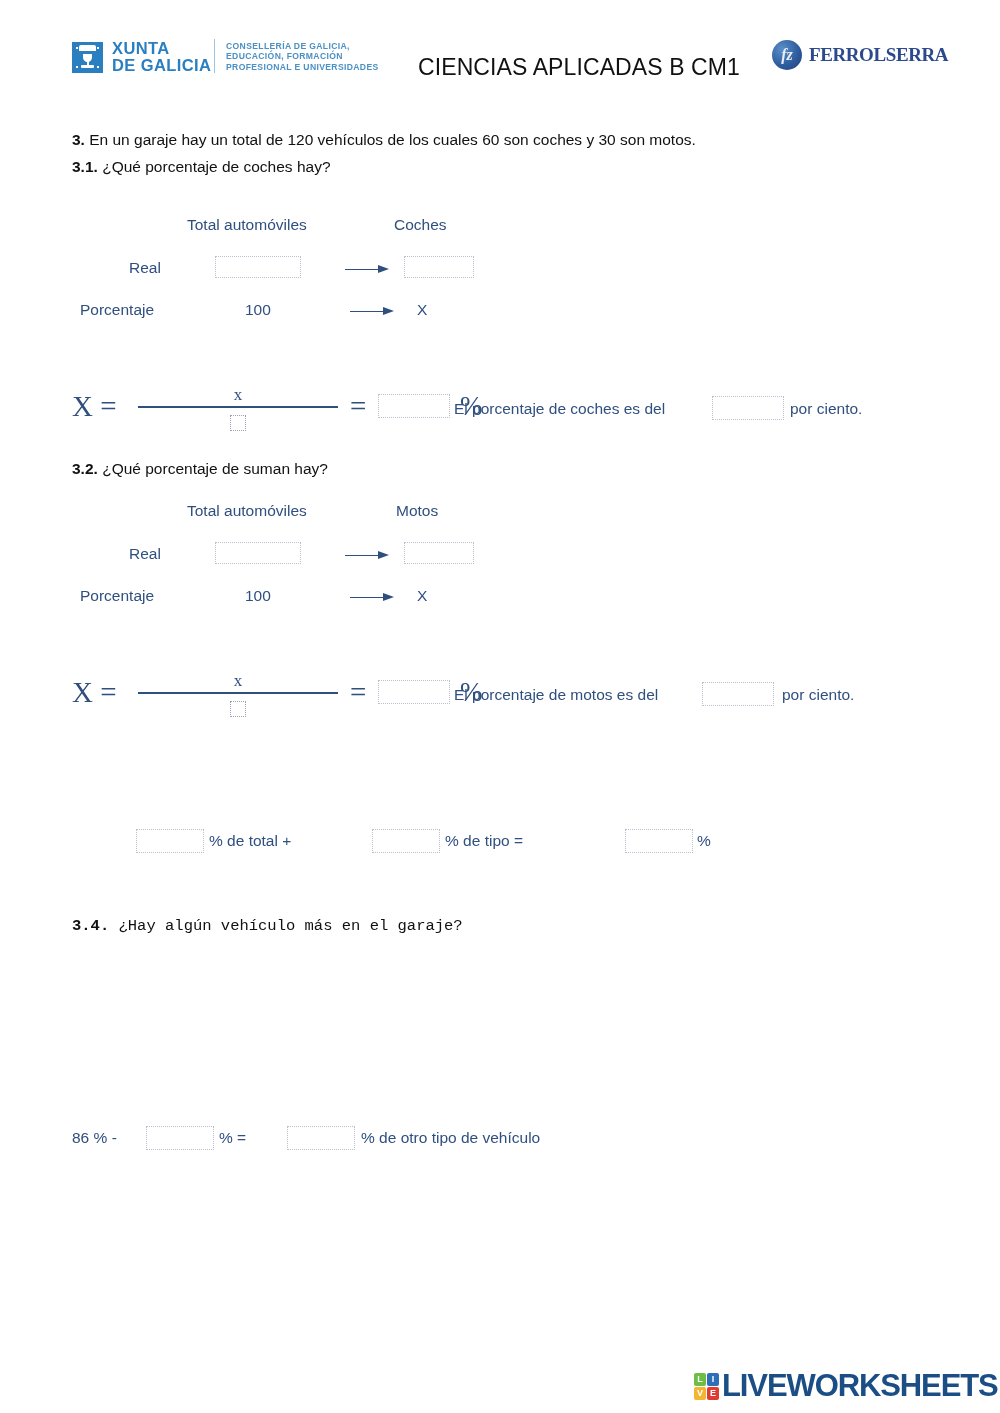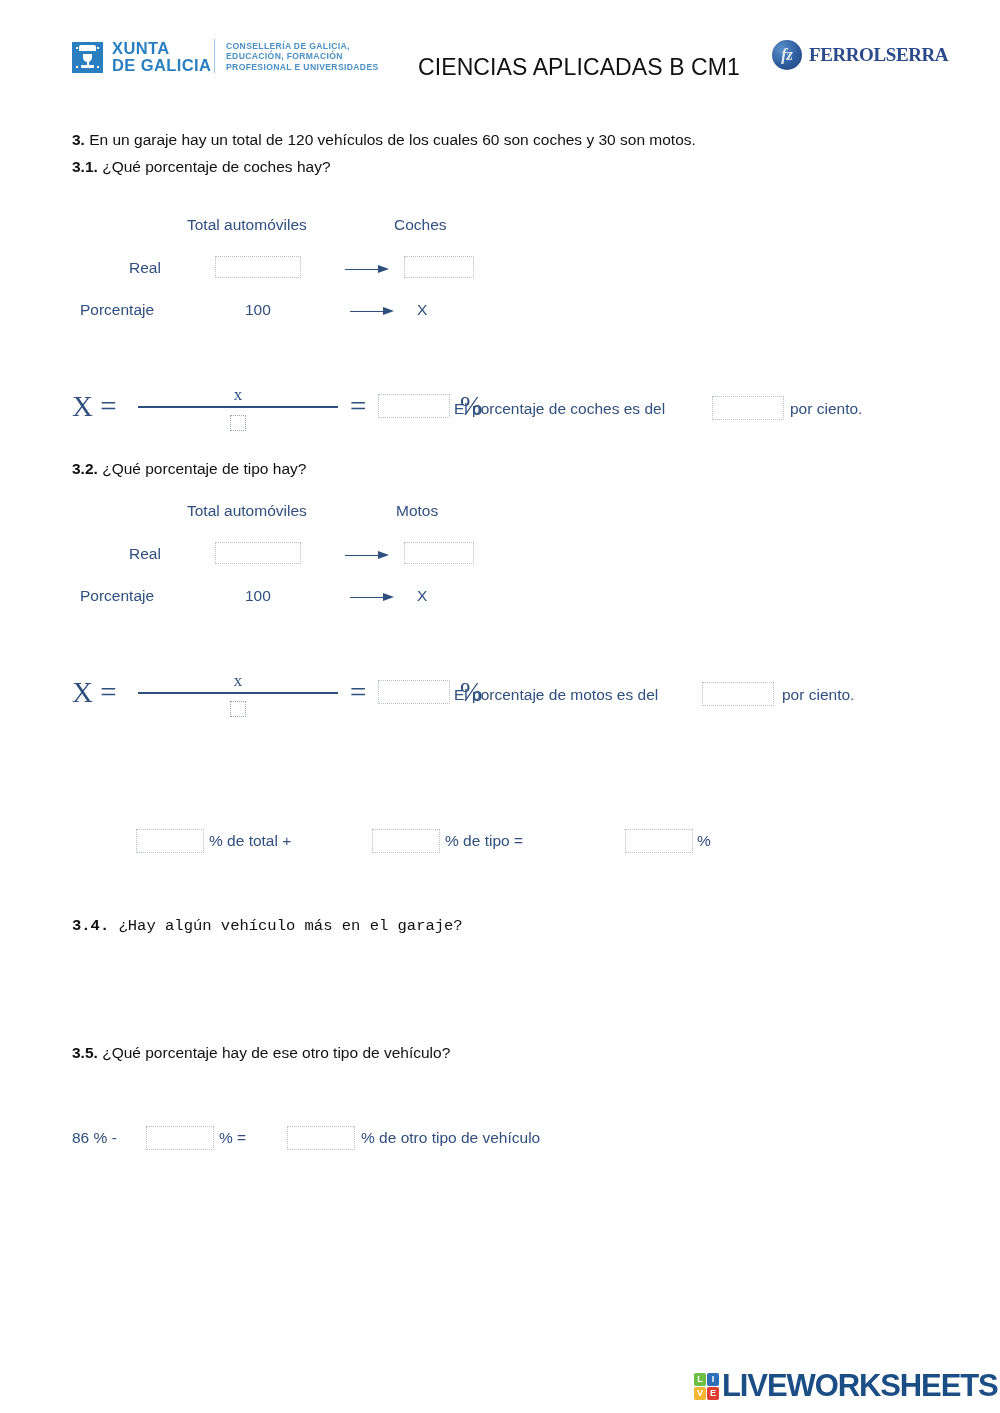--- a/index.html
+++ b/index.html
@@ -404,21 +404,21 @@
     <span class="eq2">=</span>
     <div class="blank" style="left:306px; top:4px; width:72px; height:24px;"></div>
     <span class="pct">%</span>
     <span class="sentence" style="left:382px;">El porcentaje de coches es del</span>
     <div class="blank" style="left:640px; top:6px; width:72px; height:24px;"></div>
     <span class="sentence" style="left:718px;">por ciento.</span>
   </div>
 
   <div class="q-sub" style="left:72px; top:460px;">
     <span class="num">3.2. </span>
-    <span>¿Qué porcentaje de tipo hay?</span>
+    <span>¿Qué porcentaje de suman hay?</span>
   </div>
 
   <div class="ratio-table" style="left:0; top:0;">
     <div class="rt-head" style="left:187px; top:502px;">Total automóviles</div>
     <div class="rt-head" style="left:396px; top:502px;">Motos</div>
 
     <div class="rt-rowlabel" style="left:129px; top:545px;">Real</div>
     <div class="blank" style="left:215px; top:542px; width:86px; height:22px;"></div>
     <div class="arrow" style="left:345px; top:550px;">
       <span class="shaft"></span>
@@ -461,24 +461,20 @@
     <div class="blank" style="left:625px; top:829px; width:68px; height:24px;"></div>
     <div class="calc-line" style="left:697px; top:832px;">%</div>
   </div>
 
   <div class="q-sub" style="left:72px; top:917px;font-family:Liberation Mono, monospace;">
     <span class="num">3.4. </span>
     <span>¿Hay algún vehículo más en el garaje?</span>
   </div>
   <div class="blank invisible" style="left:72px; top:955px; width:400px; height:40px;"></div>
 
-  <div class="q-sub" style="left:72px; top:1044px;">
-    <span class="num">3.5. </span>
-    <span>¿Qué porcentaje hay de ese otro tipo de vehículo?</span>
-  </div>
 
   <div>
     <div class="calc-line" style="left:72px; top:1129px;">86 % -</div>
     <div class="blank" style="left:146px; top:1126px; width:68px; height:24px;"></div>
     <div class="calc-line" style="left:219px; top:1129px;">% =</div>
     <div class="blank" style="left:287px; top:1126px; width:68px; height:24px;"></div>
     <div class="calc-line" style="left:361px; top:1129px;">% de otro tipo de vehículo</div>
   </div>
 
   <div class="footer">

